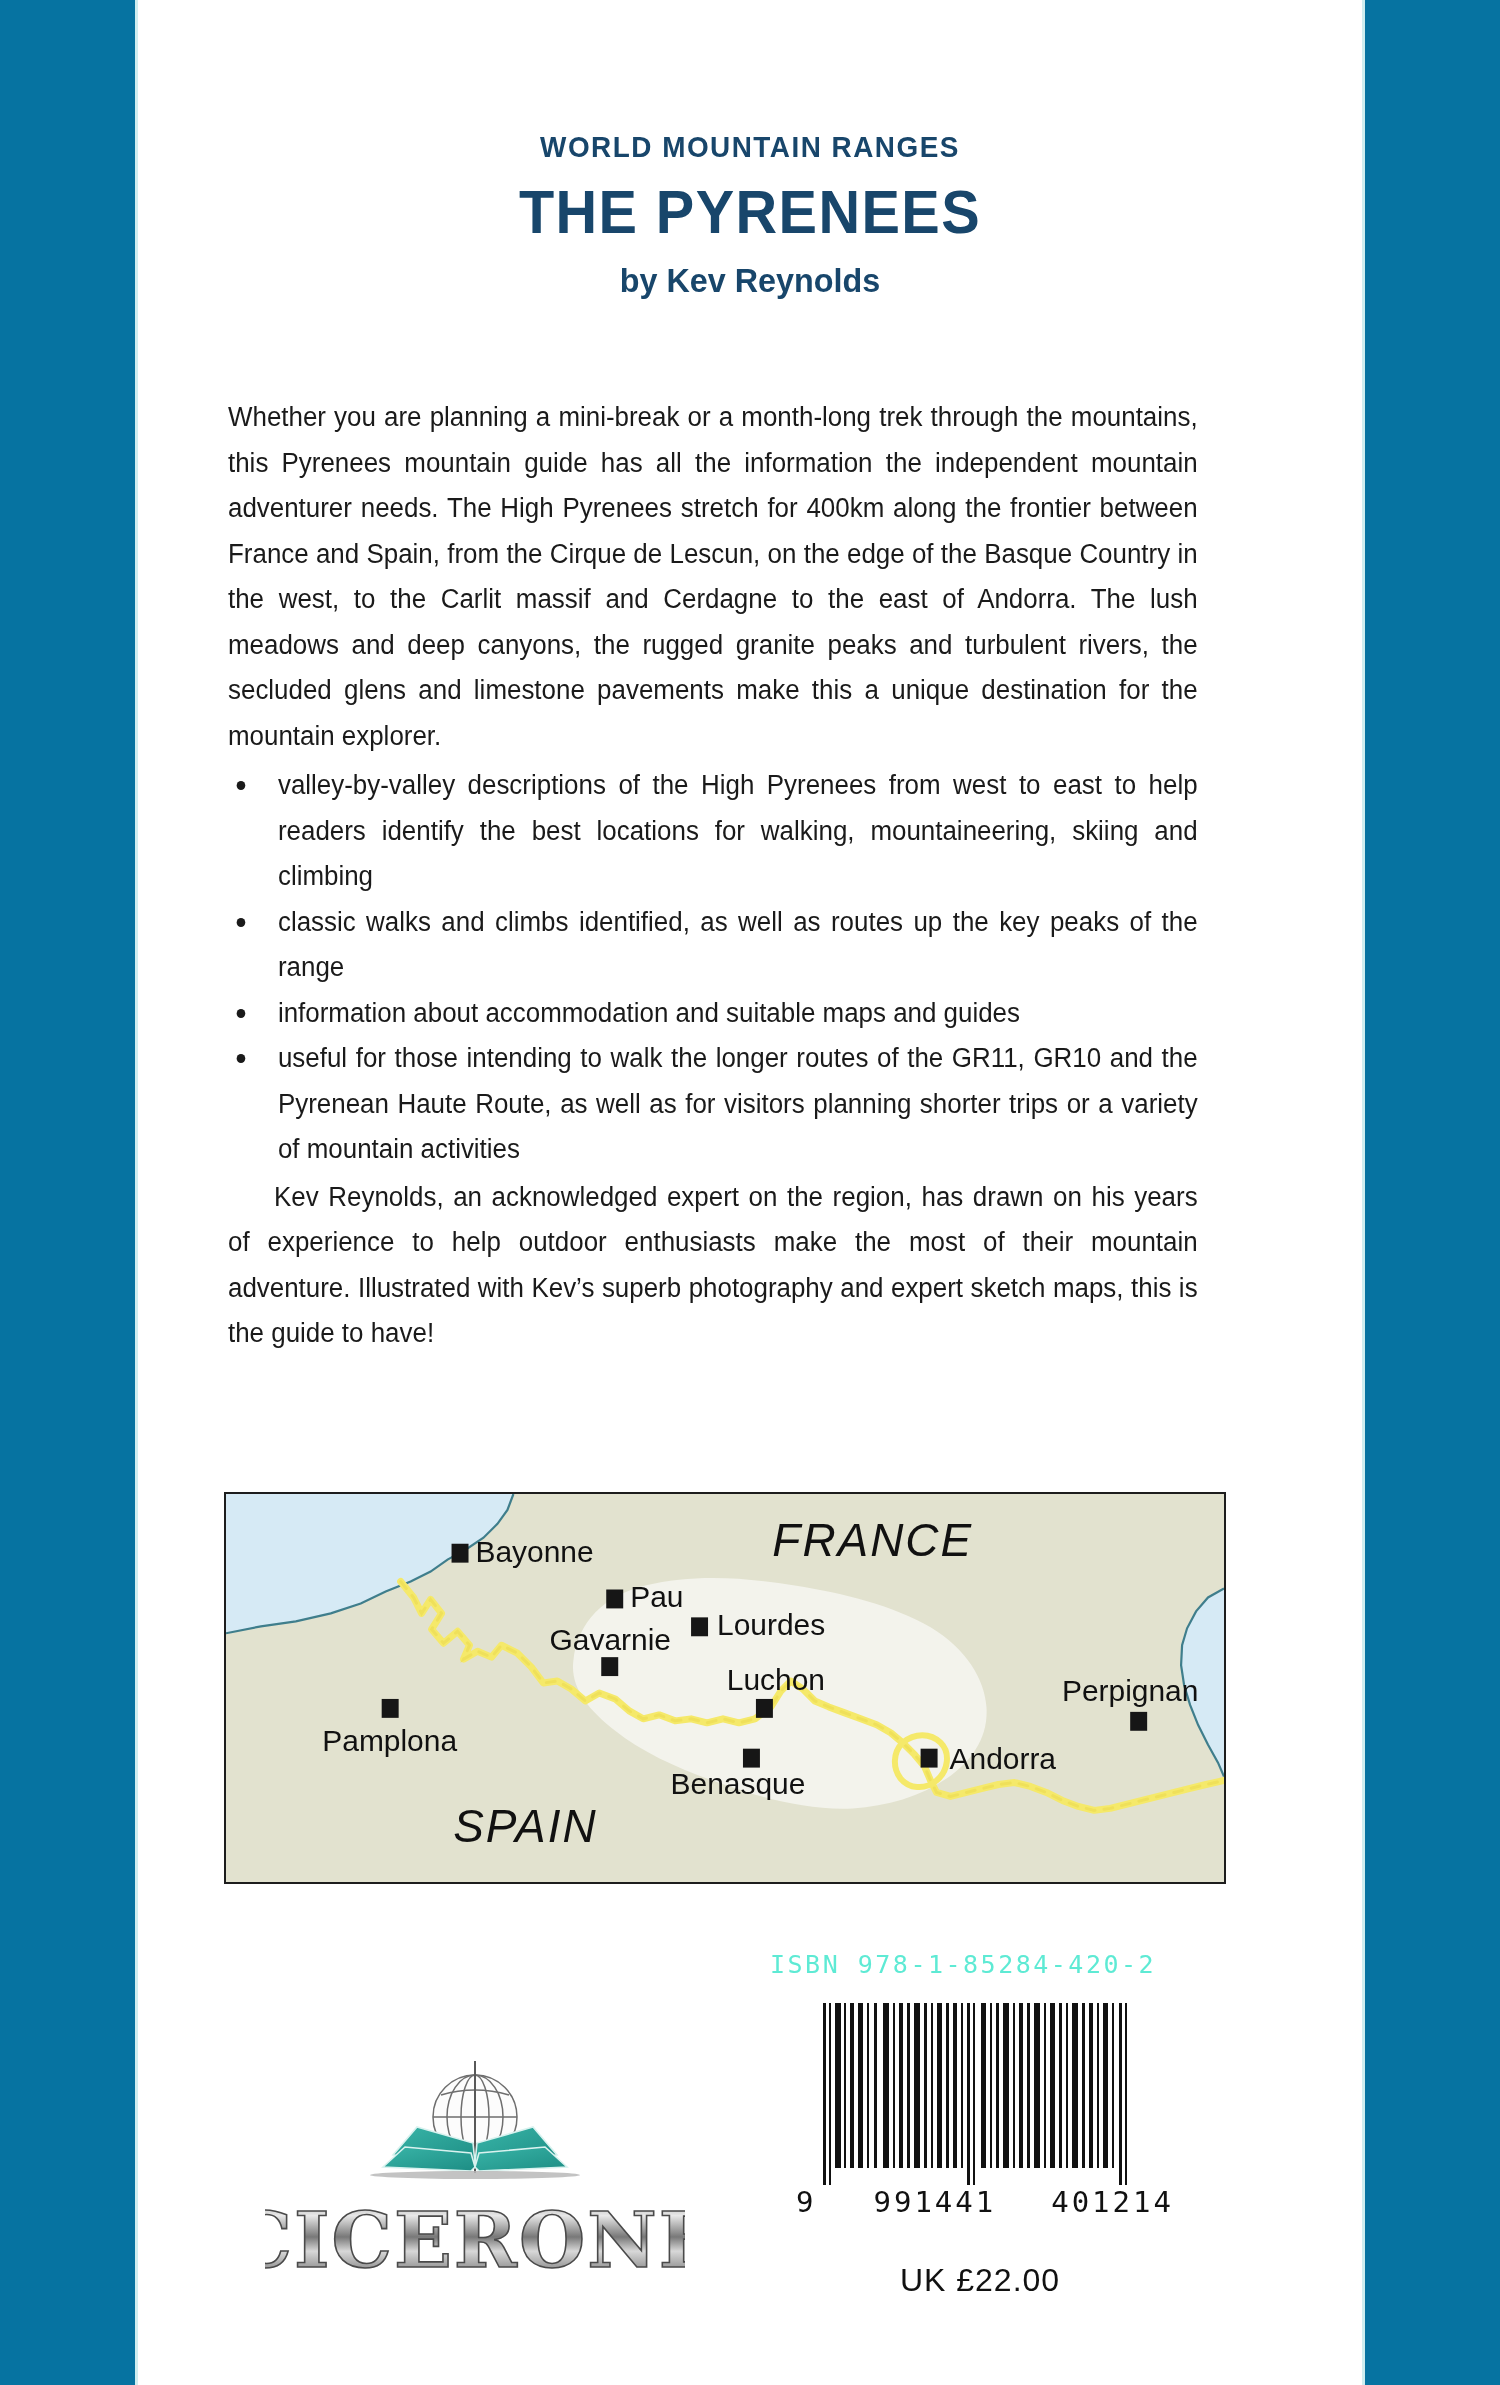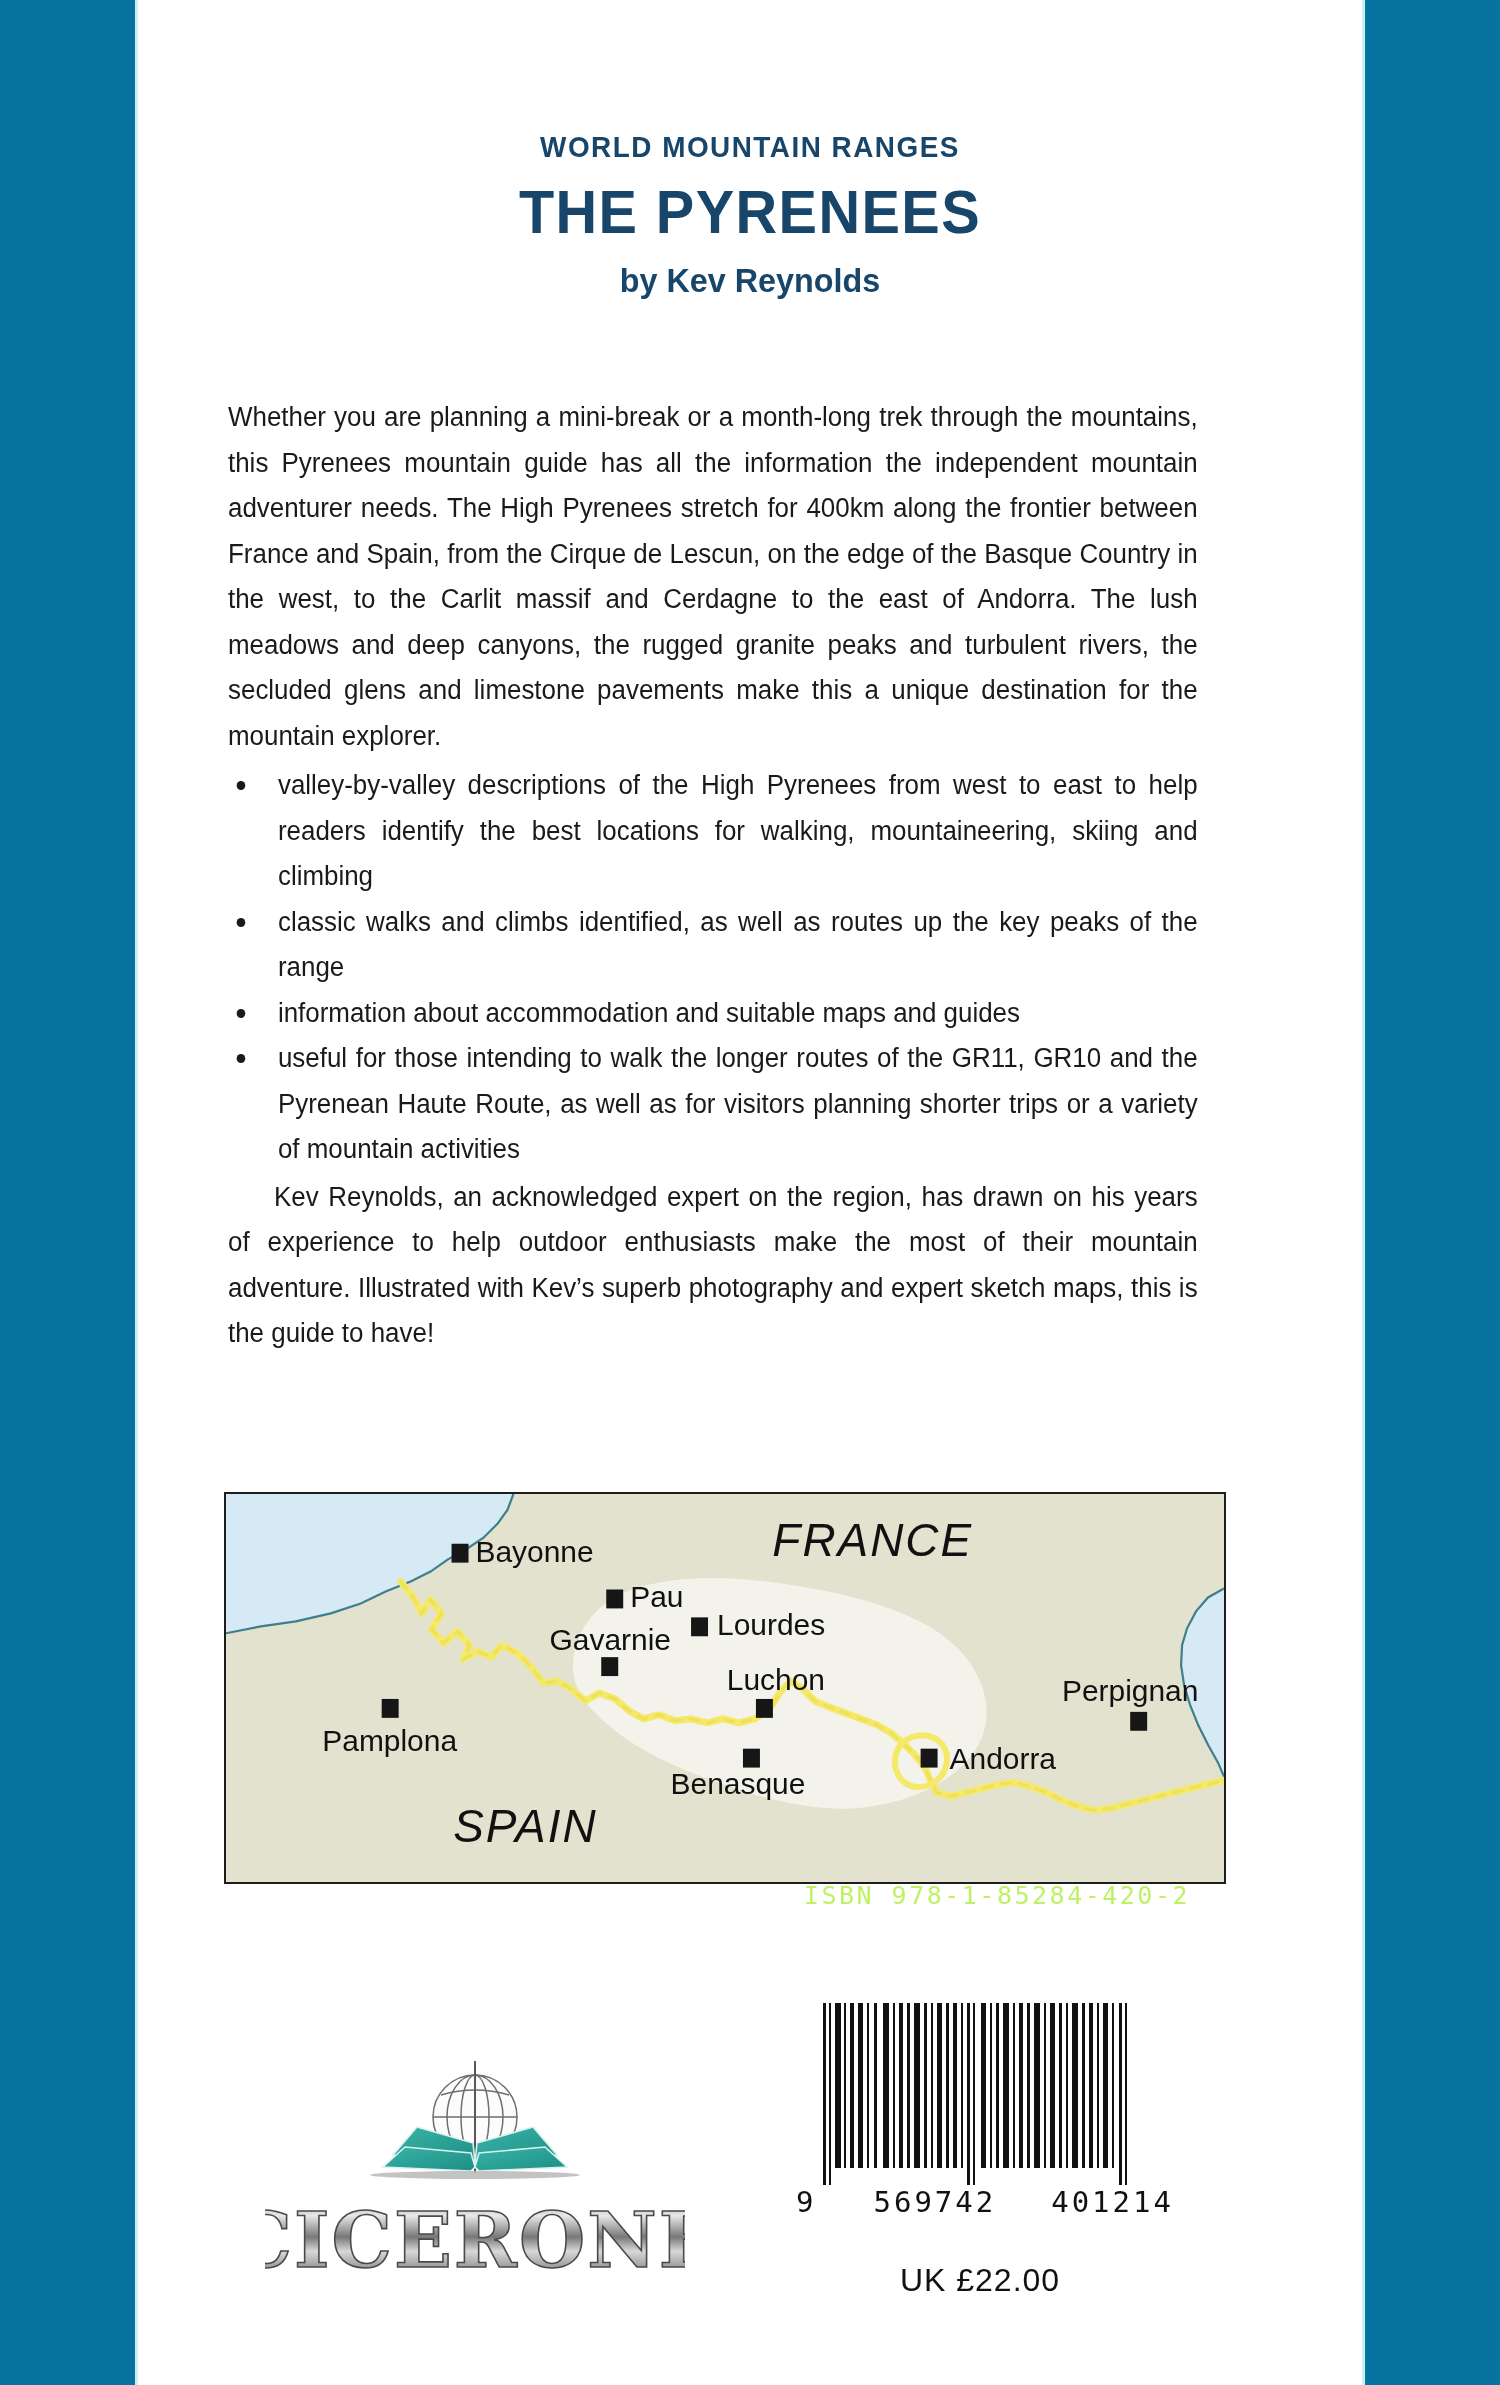--- a/index.html
+++ b/index.html
@@ -95,27 +95,27 @@
   }
   .mapbox svg { display:block; width:100%; height:100%; }
   .maplabel {
     font-family:"Liberation Sans", sans-serif;
     fill:#111;
   }
 
   
   .isbn {
     position:absolute;
-    left:770px; top:1881px;
+    left:770px; top:1950px;
     width:420px;
-    text-align:right;
+    text-align:left;
     font-family:"DejaVu Sans Mono", monospace;
     font-size:25px;
     letter-spacing:2.5px;
-    color:#bef264;
+    color:#5eead4;
   }
   .barcode-wrap {
     position:absolute;
     left:805px; top:1995px;
     width:345px; height:195px;
     background:#fff;
   }
   .barcode-wrap svg { display:block; }
   .bcdigits {
     position:absolute;
@@ -340,20 +340,20 @@
         <rect x="307" y="8" width="2" height="165"></rect>
         <rect x="314" y="8" width="3" height="182"></rect>
         <rect x="320" y="8" width="2" height="182"></rect>
       </g>
     </svg>
   </div>
 
   <div class="bcdigits">
     <span>9</span>
     <span style="display:inline-block;width:16px"></span>
-    <span>569742</span>
+    <span>991441</span>
     <span style="display:inline-block;width:14px"></span>
     <span>401214</span>
   </div>
 
   <div class="price">UK  £22.00</div>
 
 </div>
 
 </body></html>

